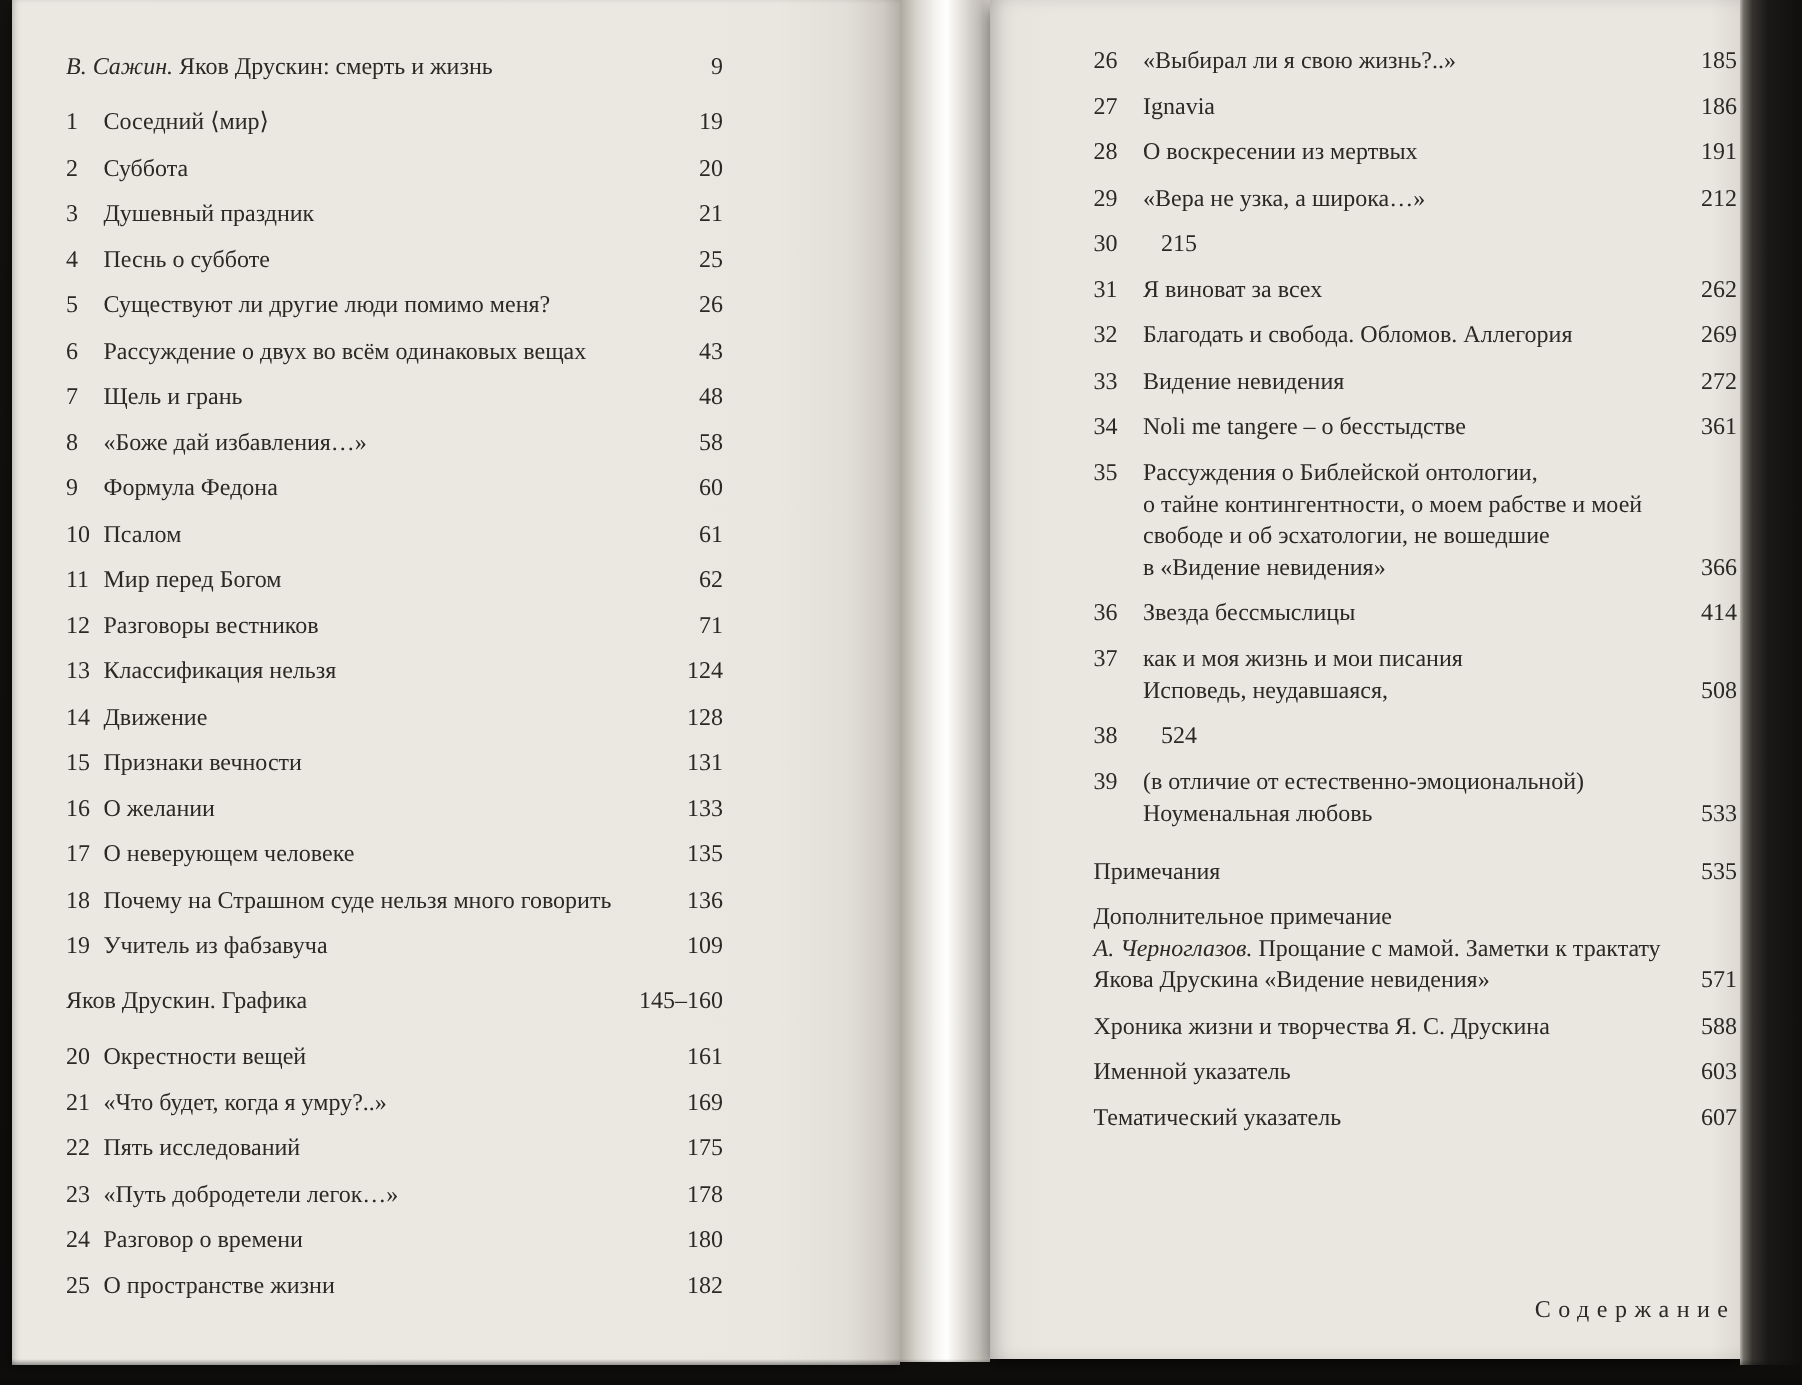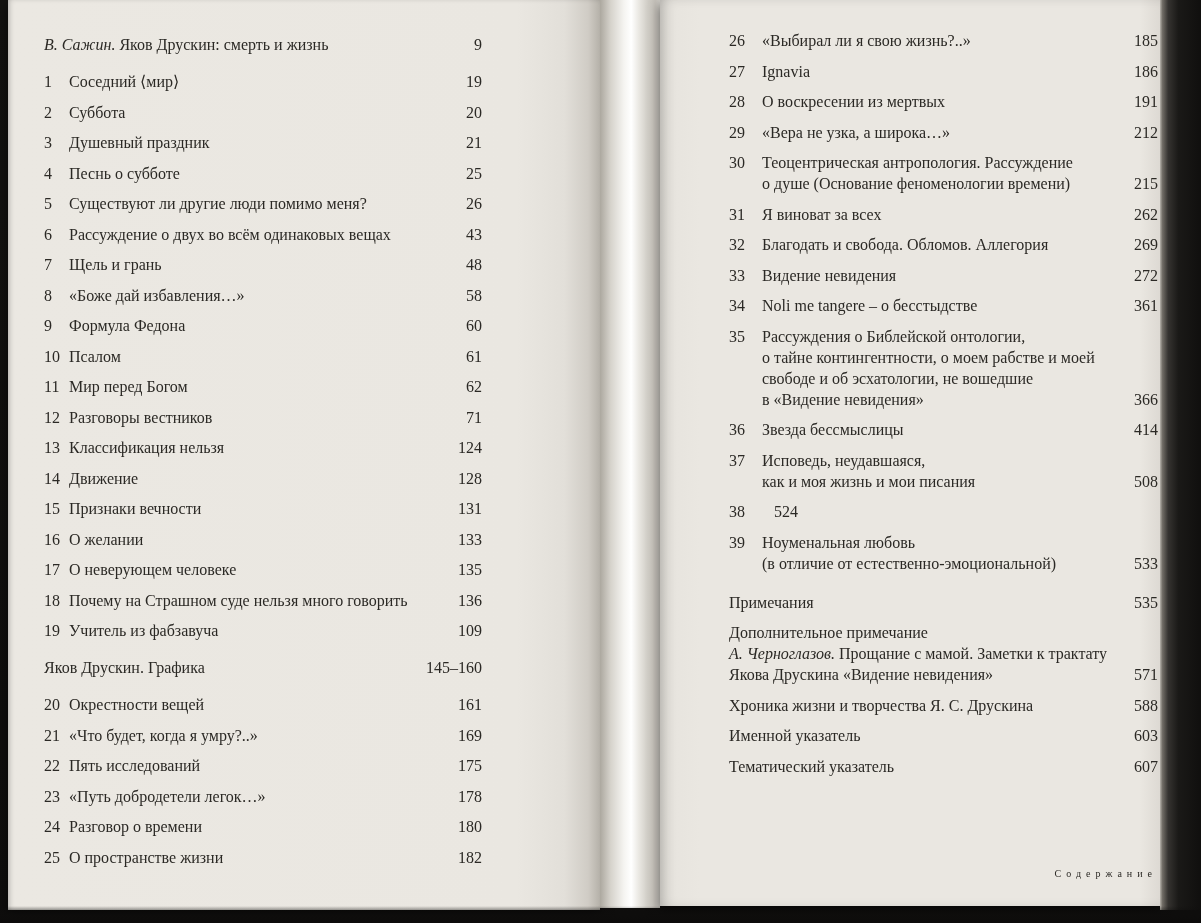--- a/index.html
+++ b/index.html
@@ -42,21 +42,21 @@
   .gap-lg{margin-top:18px;gap:22px;}
   .num{align-self:flex-start;flex:0 0 auto;line-height:21px;}
   .page-left .num{width:25px;}
   .page-right .num{width:33px;}
   .title{flex:1 1 auto;min-width:0;}
   .line{line-height:21px;}
   .pagenum{flex:0 0 auto;margin-left:12px;text-align:right;white-space:nowrap;line-height:21px;}
   .italic{font-style:italic;}
   .footer{
     position:absolute;right:3px;bottom:22px;
-    font-size:10px;letter-spacing:5px;line-height:20px;color:#2b2925;
+    font-size:16px;letter-spacing:5px;line-height:20px;color:#2b2925;
   }
 </style>
 </head>
 <body>
 
 <div class="spread">
   <div class="page page-left">
     <div class="content left-content" id="left-entries">
         <div class="row">
           <div class="title">
@@ -273,24 +273,20 @@
         </div>
         <div class="row">
           <div class="num">29</div>
           <div class="title">
             <div class="line"><span>«Вера не узка, а широка…»</span></div>
           </div>
           <div class="pagenum">212</div>
         </div>
         <div class="row">
           <div class="num">30</div>
-          <div class="title">
-            <div class="line"><span>Теоцентрическая антропология. Рассуждение</span></div>
-            <div class="line"><span>о душе (Основание феноменологии времени)</span></div>
-          </div>
           <div class="pagenum">215</div>
         </div>
         <div class="row">
           <div class="num">31</div>
           <div class="title">
             <div class="line"><span>Я виноват за всех</span></div>
           </div>
           <div class="pagenum">262</div>
         </div>
         <div class="row">
@@ -327,34 +323,34 @@
         <div class="row">
           <div class="num">36</div>
           <div class="title">
             <div class="line"><span>Звезда бессмыслицы</span></div>
           </div>
           <div class="pagenum">414</div>
         </div>
         <div class="row">
           <div class="num">37</div>
           <div class="title">
+            <div class="line"><span>как и моя жизнь и мои писания</span></div>
             <div class="line"><span>Исповедь, неудавшаяся,</span></div>
-            <div class="line"><span>как и моя жизнь и мои писания</span></div>
           </div>
           <div class="pagenum">508</div>
         </div>
         <div class="row">
           <div class="num">38</div>
           <div class="pagenum">524</div>
         </div>
         <div class="row">
           <div class="num">39</div>
           <div class="title">
+            <div class="line"><span>(в отличие от естественно-эмоциональной)</span></div>
             <div class="line"><span>Ноуменальная любовь</span></div>
-            <div class="line"><span>(в отличие от естественно-эмоциональной)</span></div>
           </div>
           <div class="pagenum">533</div>
         </div>
         <div class="row gap-lg">
           <div class="title">
             <div class="line"><span>Примечания</span></div>
           </div>
           <div class="pagenum">535</div>
         </div>
         <div class="row">

